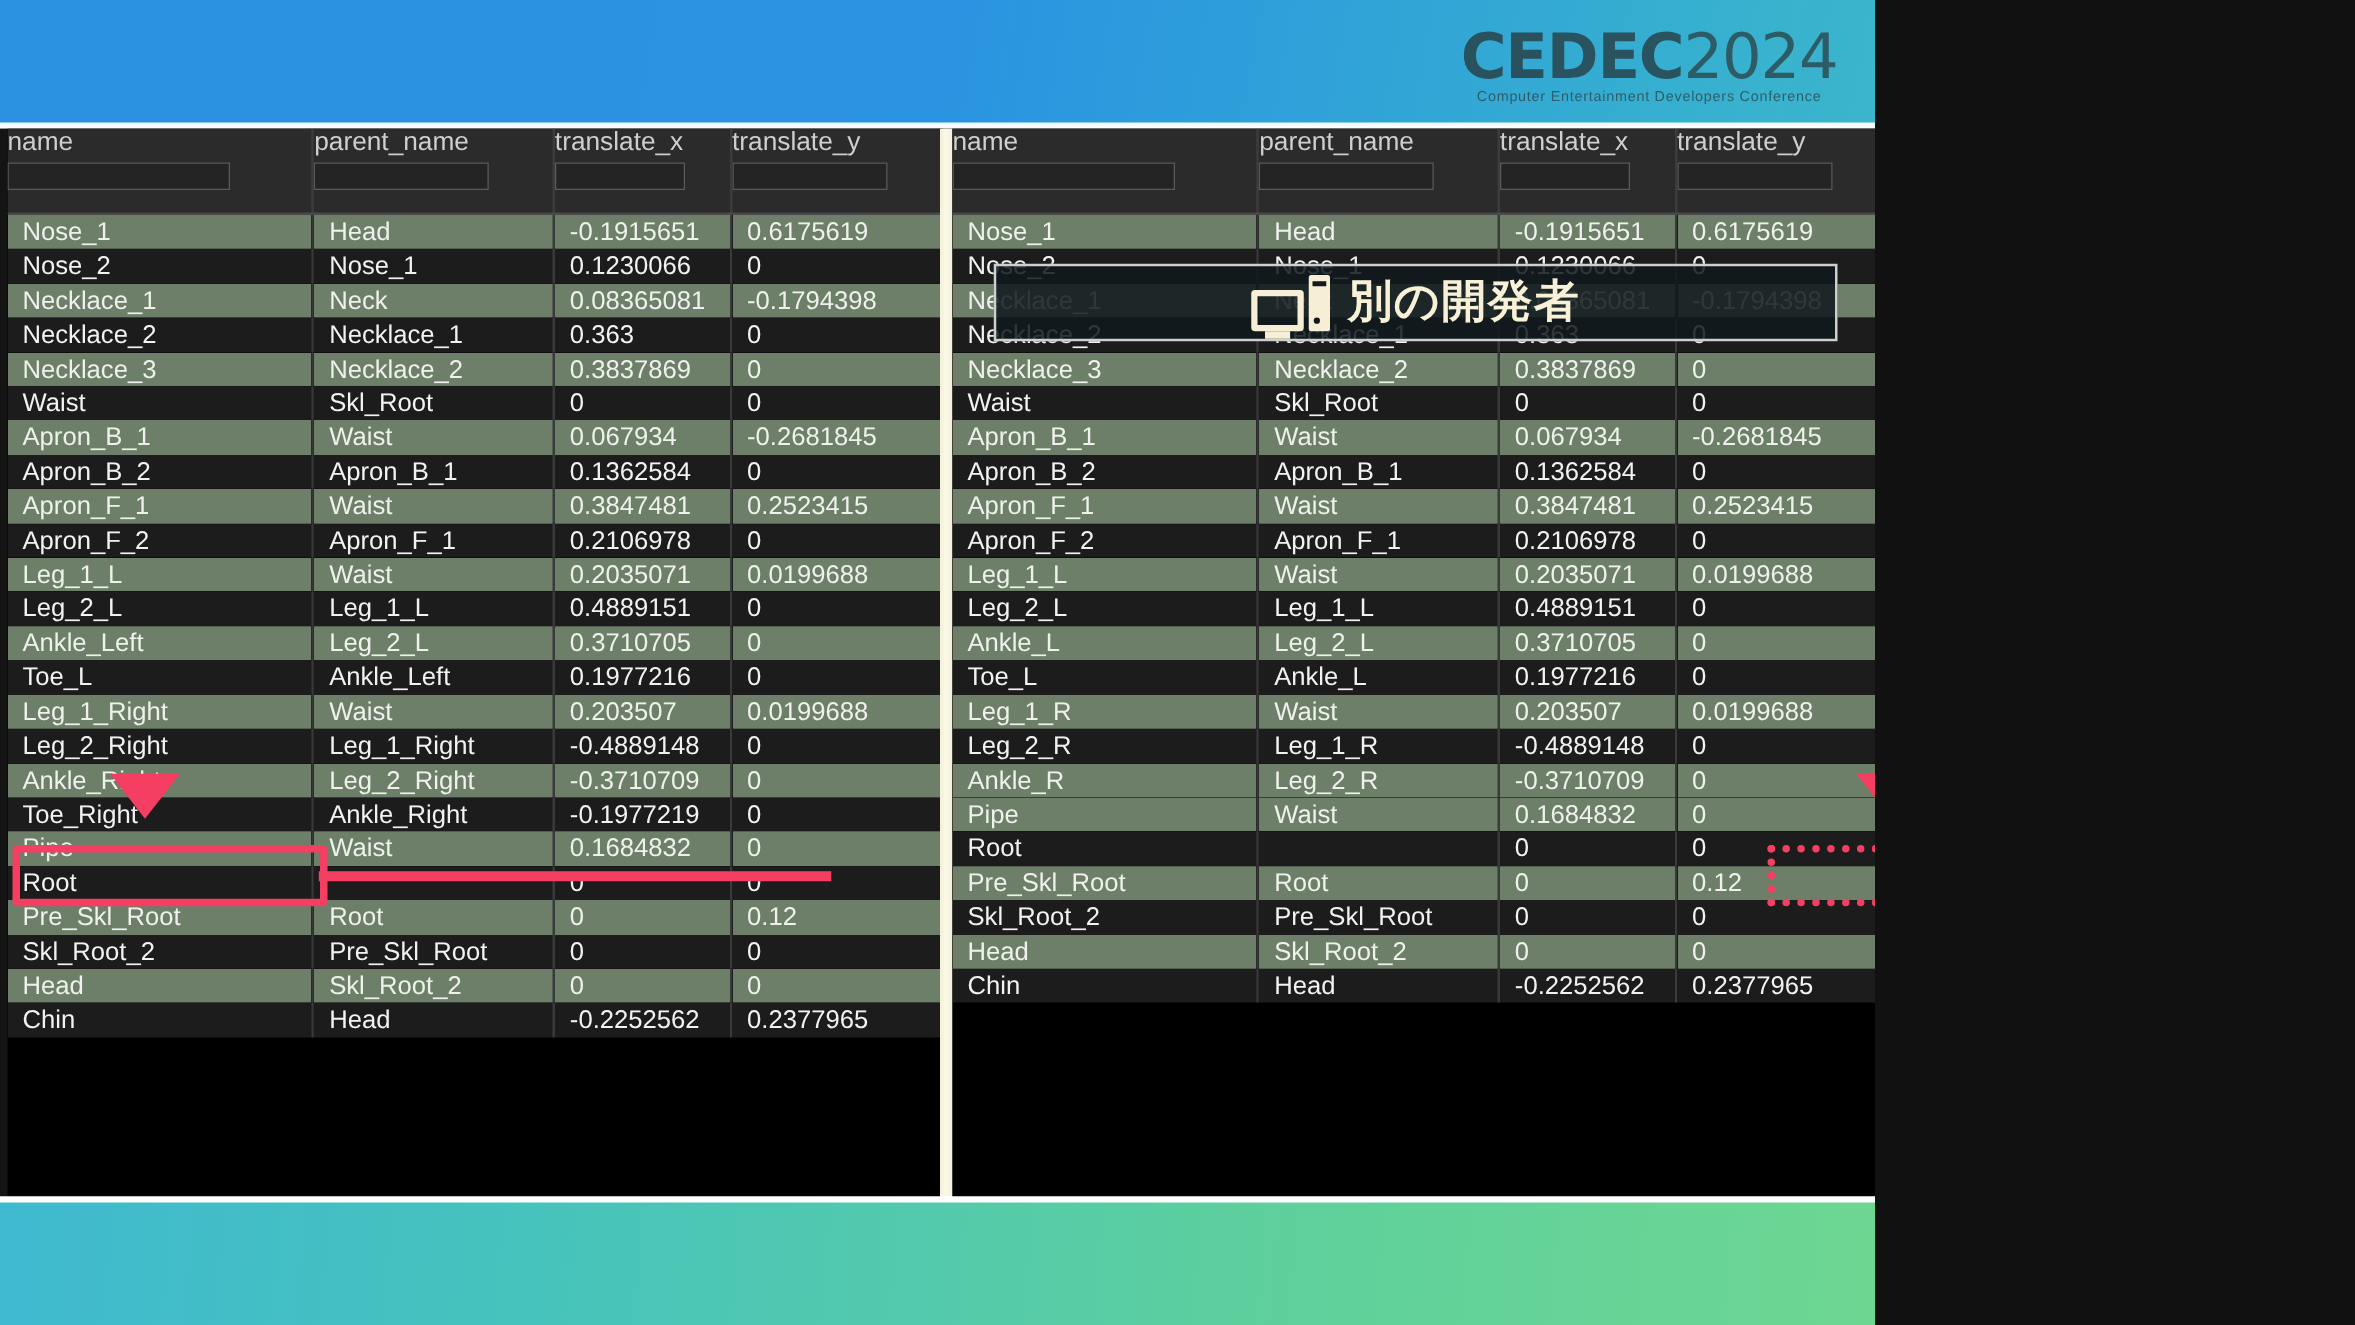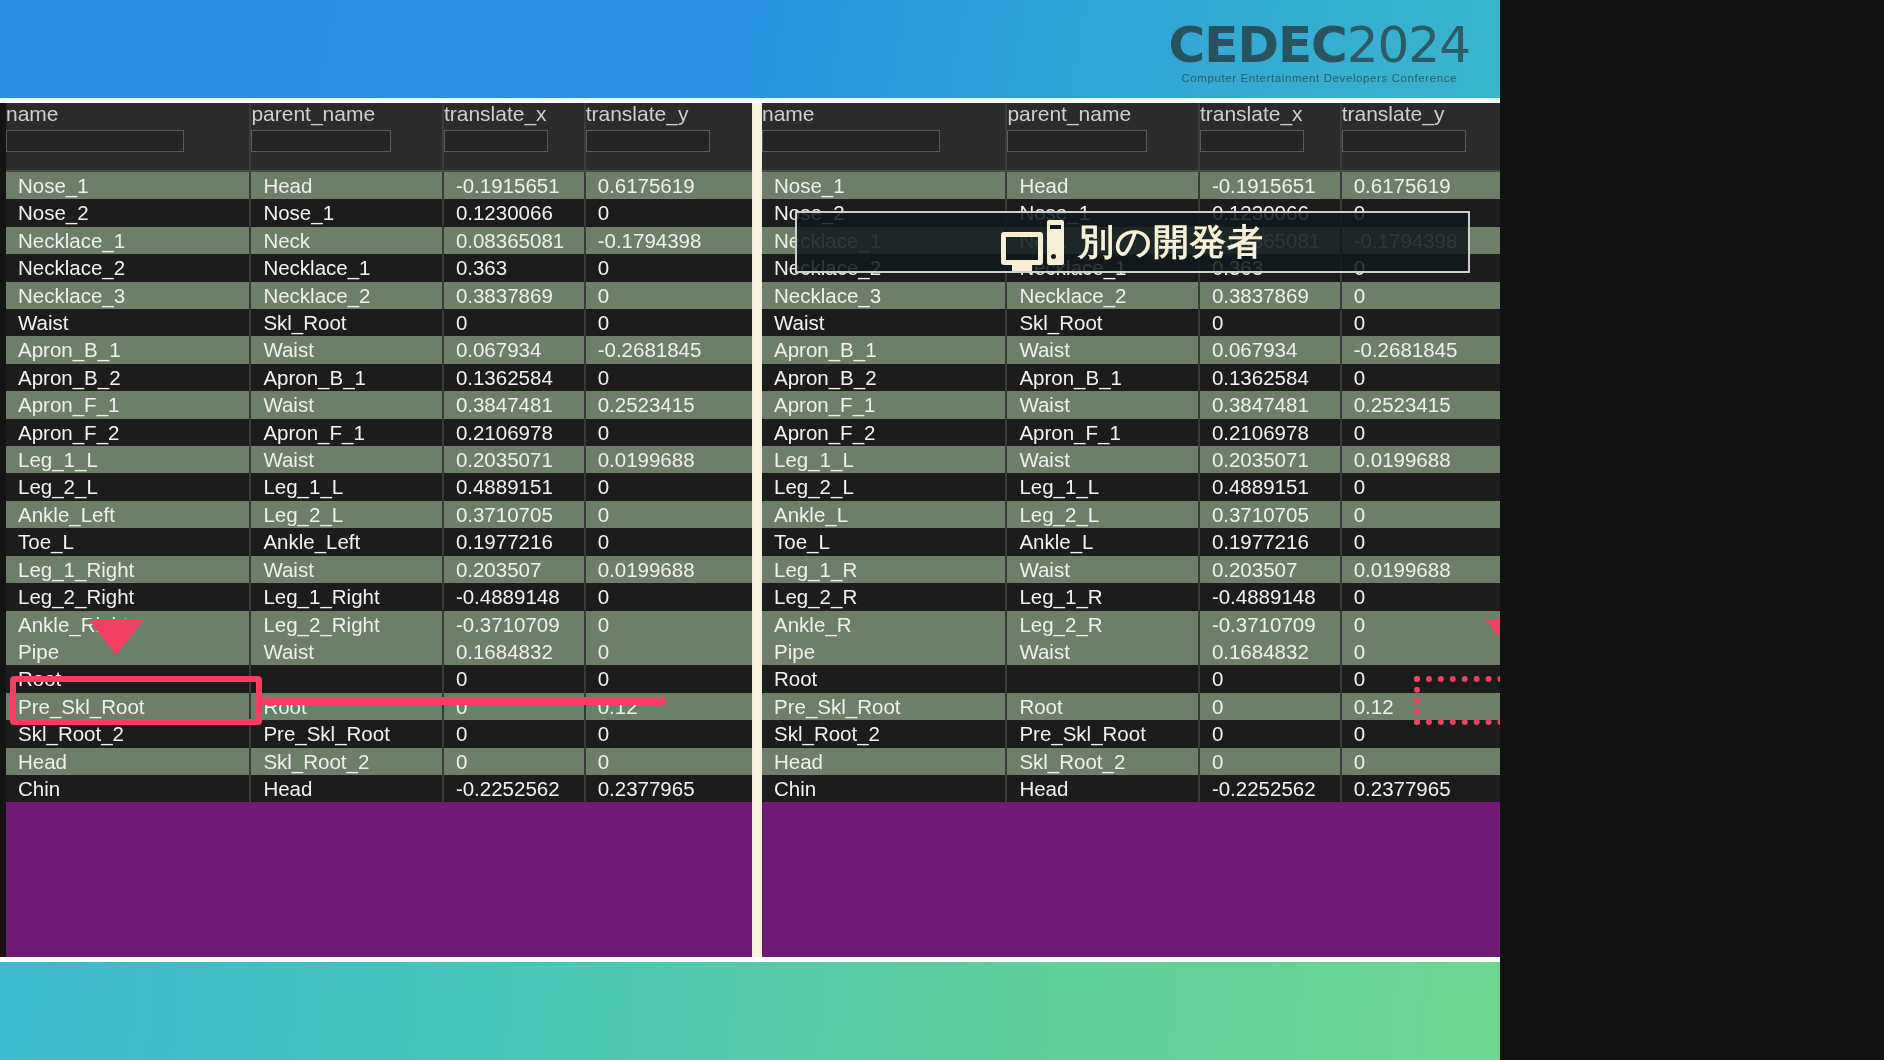--- a/index.html
+++ b/index.html
@@ -46,21 +46,21 @@
     margin-top: 2px; font-family: "Liberation Sans", sans-serif;
   }
 
   
   .slide-body {
     position: absolute; left: 0; top: 103px; width: 1884px; height: 855px;
     background: #141414;
   }
 
   
-  .panel { position: absolute; top: 0; height: 855px; overflow: hidden; background: #701a75; }
+  .panel { position: absolute; top: 0; height: 855px; overflow: hidden; background: #000000; }
   .panel-left  { left: 6px;   width: 748px; }
   .panel-right { left: 762px; width: 748px; }
 
   .panel-divider {
     position: absolute; left: 752px; top: 0; width: 10px; height: 855px;
     background: linear-gradient(to right,#f2f0d8,#fbf9e6,#f2f0d8);
   }
   .panel-right-edge {
     position: absolute; left: 1504px; top: 0; width: 8px; height: 855px;
     background: #f6f4e2;
@@ -374,20 +374,26 @@
             <tr class="data-row r-even">
               <td>Leg_2_Right</td>
               <td>Leg_1_Right</td>
               <td>-0.4889148</td>
               <td>0</td>
             </tr>
             <tr class="data-row r-odd">
               <td>Ankle_Right</td>
               <td>Leg_2_Right</td>
               <td>-0.3710709</td>
+              <td>0</td>
+            </tr>
+            <tr class="data-row r-even">
+              <td>Toe_Right</td>
+              <td>Ankle_Right</td>
+              <td>-0.1977219</td>
               <td>0</td>
             </tr>
             <tr class="data-row r-odd">
               <td>Pipe</td>
               <td>Waist</td>
               <td>0.1684832</td>
               <td>0</td>
             </tr>
             <tr class="data-row r-even">
               <td>Root</td>

